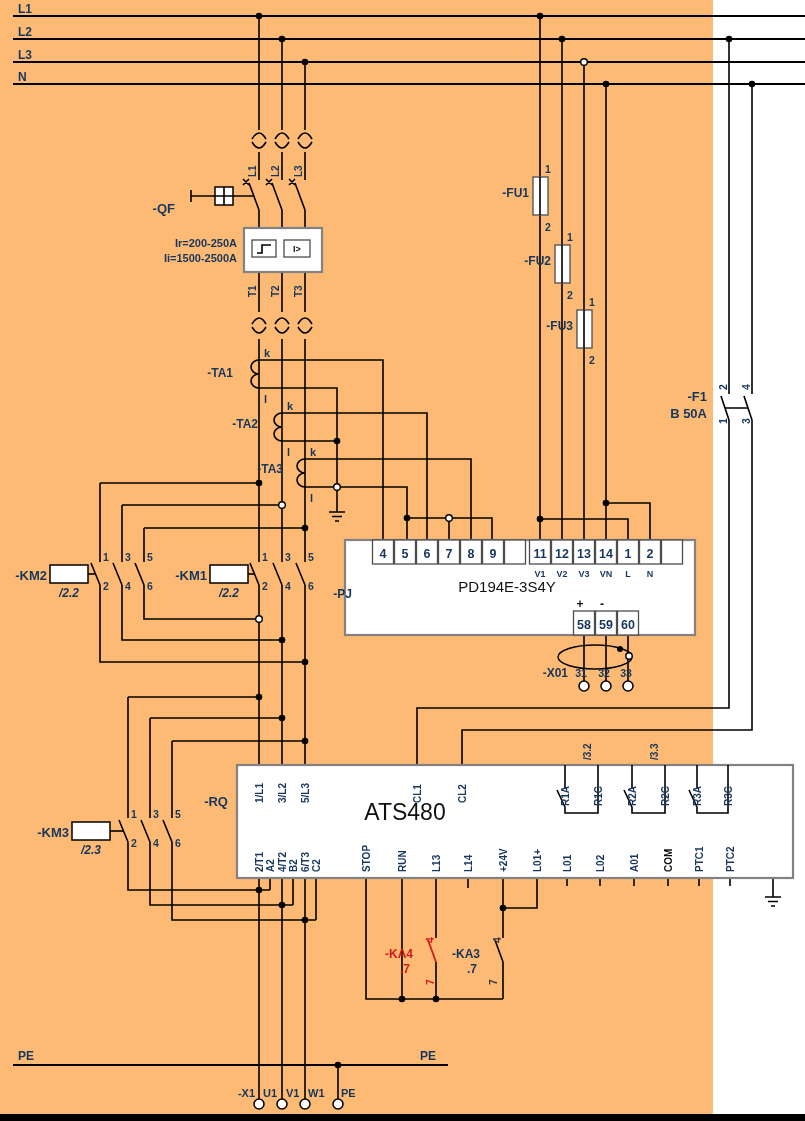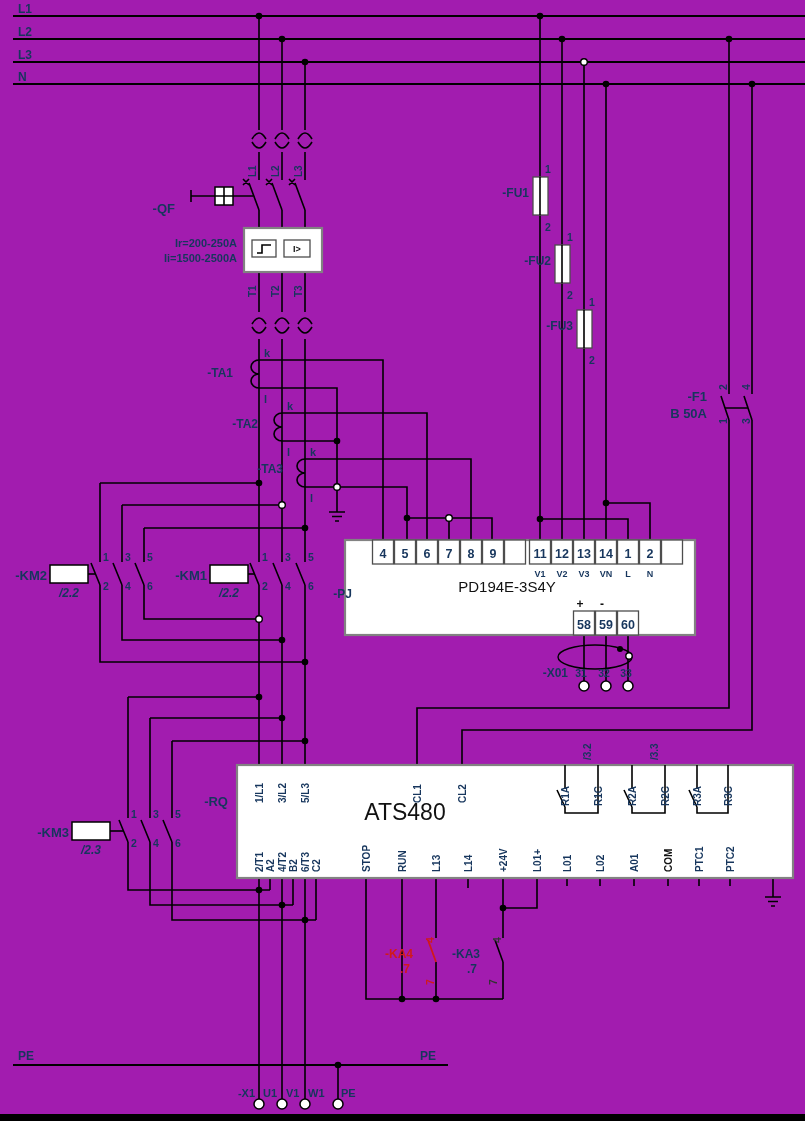--- a/index.html
+++ b/index.html
@@ -1,16 +1,16 @@
 <!DOCTYPE html>
 <html><head>
 <meta charset="utf-8">
 <style>
   html,body{margin:0;padding:0;background:#fff;}
-  .wrap{width:805px;height:1121px;position:relative;background:#a21caf;}
+  .wrap{width:713px;height:1121px;position:relative;background:#fdba74;}
   svg text{font-family:"Liberation Sans","DejaVu Sans",sans-serif;}
   .nv{fill:#17365D;} .bk{fill:#111;} .rd{fill:#D11A1A;} .gy{fill:#333;}
   .b{font-weight:700;} .i{font-style:italic;}
   .f9{font-size:9px;} .f10{font-size:10px;} .f105{font-size:10.5px;}
   .f11{font-size:11px;} .f12{font-size:12px;} .f125{font-size:12.5px;}
   .f13{font-size:13px;} .f15{font-size:15px;} .f23{font-size:23px;}
   .w{stroke:#000;stroke-width:1.6;fill:none;}
   .w2{stroke:#000;stroke-width:2;fill:none;}
   .wr{stroke:#D11A1A;stroke-width:1.8;fill:none;}
   .boxg{stroke:#828282;stroke-width:2.2;fill:#fff;}

